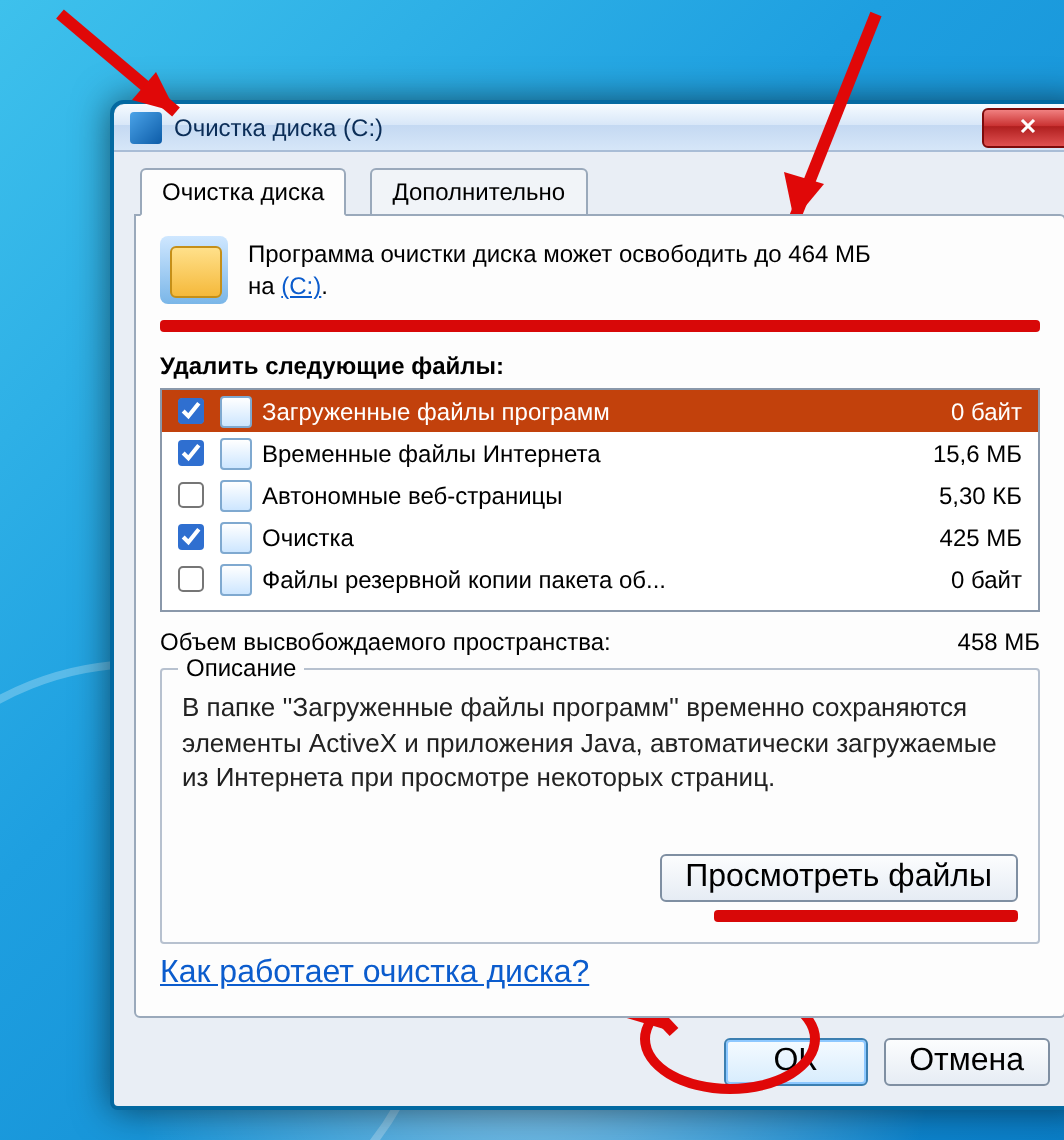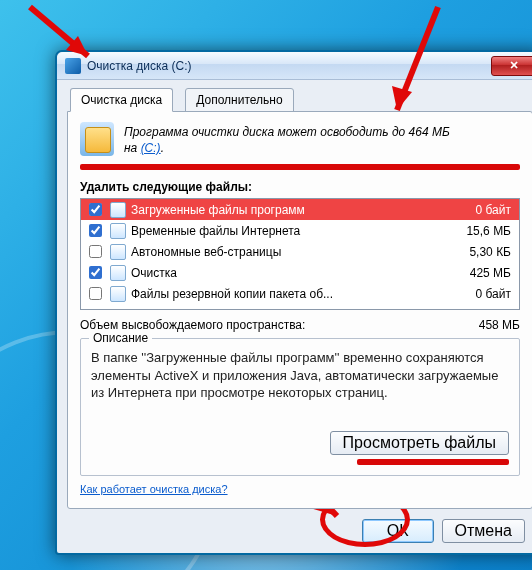--- a/index.html
+++ b/index.html
@@ -74,21 +74,21 @@
   .tabpane {
     flex:1;
     border:1px solid #9aa9bb;
     background:#fdfdfd;
     border-radius:0 3px 3px 3px;
     padding:10px 12px 12px 12px;
     position:relative;
     display:flex; flex-direction:column;
     z-index:1;
   }
-  .inforow { display:flex; gap:10px; align-items:flex-end; margin-bottom:6px;font-style:italic;}
+  .inforow { display:flex; gap:10px; align-items:center; margin-bottom:6px;}
   .disk-icon {
     width:34px; height:34px; flex-shrink:0;
     background:linear-gradient(#cfe7ff,#7ab6e8); border-radius:4px;
     position:relative;
   }
   .disk-icon:after {
     content:""; position:absolute; left:5px; top:5px; width:24px;height:24px;
     background:linear-gradient(#ffe08a,#f5b93b);
     border-radius:3px; border:1px solid #c58f18;
   }
@@ -102,21 +102,21 @@
   .listbox {
     border:1px solid #8a98aa; background:#fff;
     height:112px; overflow:hidden;
     font-size:12px;
   }
   .row {
     display:flex; align-items:center;
     height:21px; padding:0 4px;
     gap:5px;
   }
-  .row.sel { background:#ef4444; color:#fff;}
+  .row.sel { background:#c2410c; color:#fff;}
   .row .chk { width:13px;height:13px; accent-color:#2f6fd0; flex-shrink:0;}
   .row .ficon {
     width:16px;height:16px; flex-shrink:0;
     background:linear-gradient(#fff,#cde6ff);
     border:1px solid #7fa9d0; border-radius:2px;
   }
   .row .fname { flex:1; white-space:nowrap; overflow:hidden; text-overflow:ellipsis;}
   .row .fsize { width:72px; text-align:right; padding-right:4px;}
   .totalrow {
     display:flex; justify-content:space-between;
@@ -143,21 +143,21 @@
     cursor:pointer;
     display:inline-flex; align-items:center; justify-content:center;
     min-width:72px;
   }
   .winbtn.default {
     border:1px solid #3c7fb1;
     box-shadow:0 0 0 1px #8dc8ff inset;
     background:linear-gradient(#f5fbff,#d7ecfd);
   }
   .redbar.short { width:152px; margin:4px 0 0 auto;}
-  .helplink { color:#0b5ccd; text-decoration:underline; font-size:11px; cursor:pointer;}
+  .helplink { color:#0b5ccd; text-decoration:underline; font-size:16px; cursor:pointer;}
   .bottombar {
     display:flex; justify-content:flex-end; gap:8px;
     padding:10px 8px 0 8px;
   }
   
   .overlay { position:absolute; inset:0; pointer-events:none; }
   .circle {
     position:absolute;
     border:5px solid #e00808;
     border-radius:50%;

